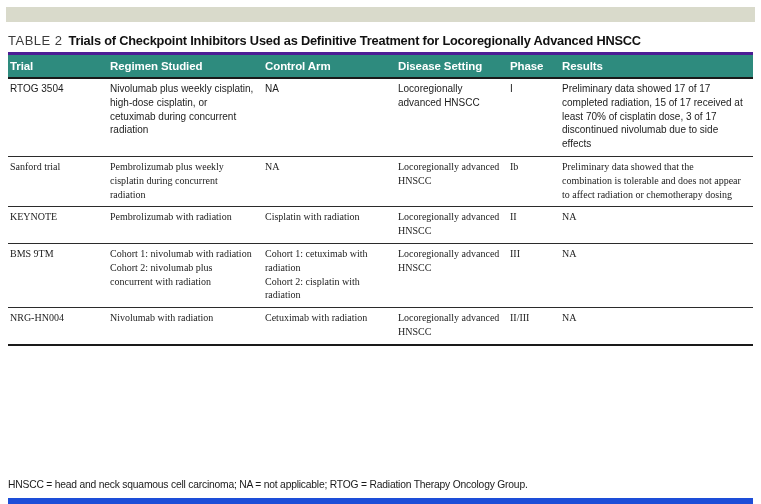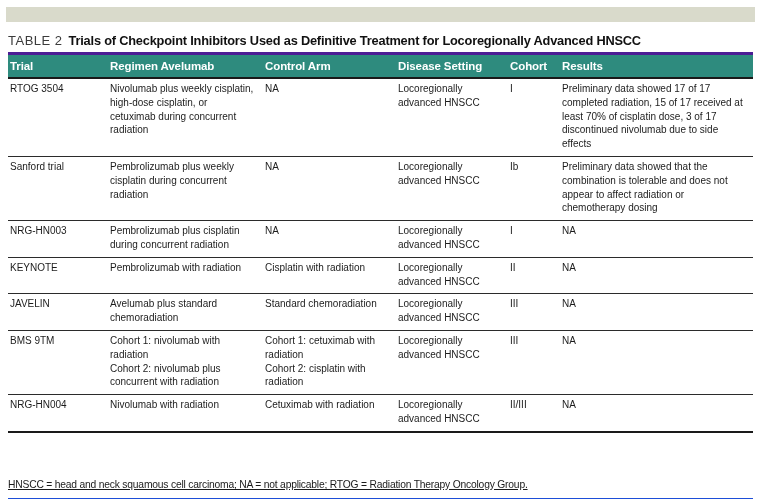--- a/index.html
+++ b/index.html
@@ -62,28 +62,28 @@
     font-size: 10px;
     line-height: 13.8px;
     vertical-align: top;
     text-align: left;
     padding: 3px 8px 5px 2px;
     white-space: pre-line;
     color: #1c1c1c;
   }
   table.trials tbody tr + tr td {
     border-top: 1px solid #2b2b2b;
+    font-family: Liberation Serif, serif;
   }
   .footnote-wrap {
     position: absolute;
     left: 8px; top: 470px;
     width: 745px;
-    border-bottom: 1px solid #1d4ed8;
+    border-bottom: 7px solid #1d4ed8;
     padding: 4px 0 6px 0;
-    text-decoration: underline;
   }
   .footnote {
     font-size: 10.3px;
     color: #1a1a1a;
     letter-spacing: -0.2px;
   }
 </style>
 </head>
 <body>
 
@@ -100,24 +100,24 @@
       <col style="width:100px">
         <col style="width:155px">
         <col style="width:133px">
         <col style="width:112px">
         <col style="width:52px">
         <col style="width:193px">
     </colgroup>
     <thead>
       <tr>
         <th>Trial</th>
-        <th>Regimen Avelumab</th>
+        <th>Regimen Studied</th>
         <th>Control Arm</th>
         <th>Disease Setting</th>
-        <th>Cohort</th>
+        <th>Phase</th>
         <th>Results</th>
       </tr>
     </thead>
     <tbody>
       <tr>
         <td>RTOG 3504</td>
         <td>Nivolumab plus weekly cisplatin, high-dose cisplatin, or cetuximab during concurrent radiation</td>
         <td>NA</td>
         <td>Locoregionally advanced HNSCC</td>
         <td>I</td>
@@ -125,41 +125,25 @@
       </tr>
       <tr>
         <td>Sanford trial</td>
         <td>Pembrolizumab plus weekly cisplatin during concurrent radiation</td>
         <td>NA</td>
         <td>Locoregionally advanced HNSCC</td>
         <td>Ib</td>
         <td>Preliminary data showed that the combination is tolerable and does not appear to affect radiation or chemotherapy dosing</td>
       </tr>
       <tr>
-        <td>NRG-HN003</td>
-        <td>Pembrolizumab plus cisplatin during concurrent radiation</td>
-        <td>NA</td>
-        <td>Locoregionally advanced HNSCC</td>
-        <td>I</td>
-        <td>NA</td>
-      </tr>
-      <tr>
         <td>KEYNOTE</td>
         <td>Pembrolizumab with radiation</td>
         <td>Cisplatin with radiation</td>
         <td>Locoregionally advanced HNSCC</td>
         <td>II</td>
-        <td>NA</td>
-      </tr>
-      <tr>
-        <td>JAVELIN</td>
-        <td>Avelumab plus standard chemoradiation</td>
-        <td>Standard chemoradiation</td>
-        <td>Locoregionally advanced HNSCC</td>
-        <td>III</td>
         <td>NA</td>
       </tr>
       <tr>
         <td>BMS 9TM</td>
         <td>Cohort 1: nivolumab with radiation
 Cohort 2: nivolumab plus concurrent with radiation</td>
         <td>Cohort 1: cetuximab with radiation
 Cohort 2: cisplatin with radiation</td>
         <td>Locoregionally advanced HNSCC</td>
         <td>III</td>

